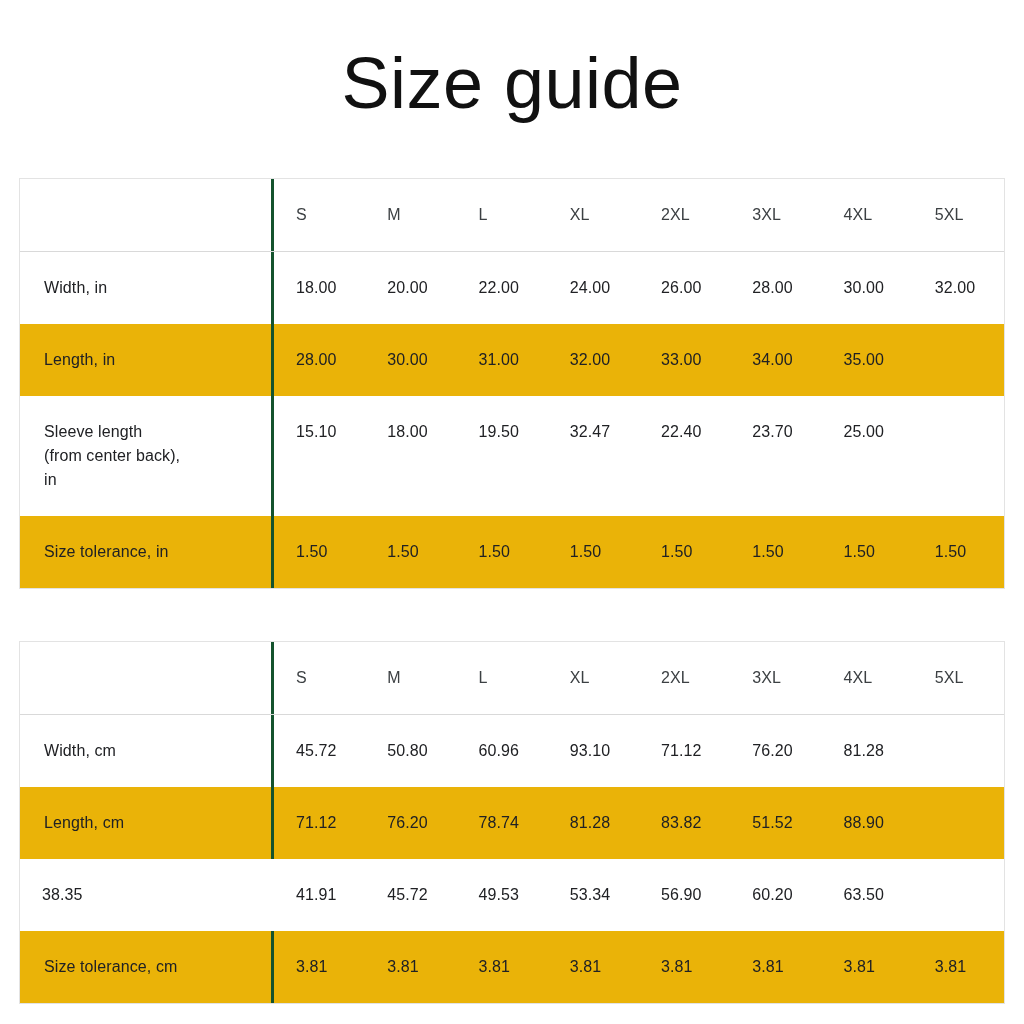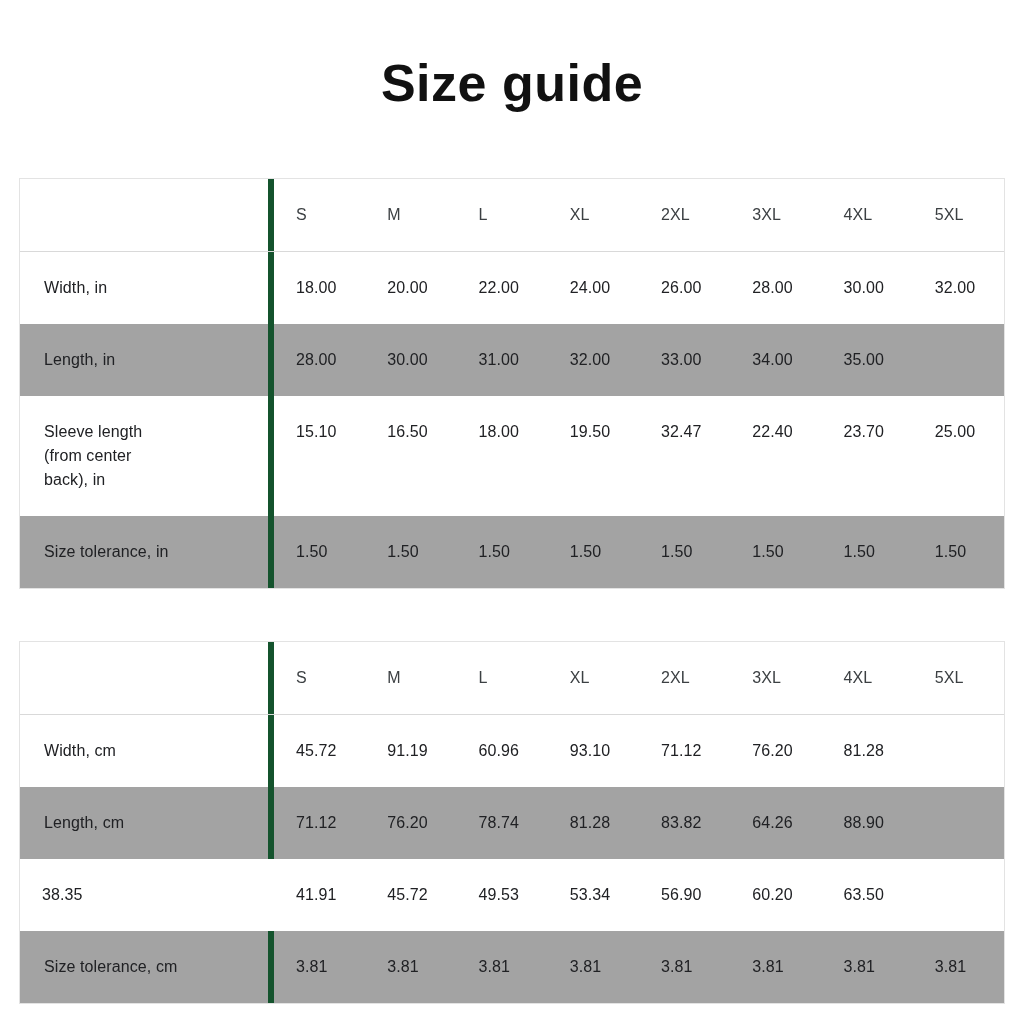--- a/index.html
+++ b/index.html
@@ -12,22 +12,22 @@
   }
   .page {
     width: 1024px;
     height: 1024px;
     background: #ffffff;
     overflow: hidden;
   }
   .page-title {
     margin: 36px 0 0 0;
     text-align: center;
-    font-size: 52px;
-    font-weight: 700;
+    font-size: 72px;
+    font-weight: 400;
     line-height: 94px;
     color: #111111;
     letter-spacing: 0.5px;
   }
   .size-table {
     margin: 48px 19px 0 19px;
     border: 1px solid #e3e3e3;
     background: #ffffff;
   }
   .size-table.second {
@@ -40,30 +40,30 @@
   .td {
     padding: 24px 6px 24px 22px;
     font-size: 16px;
     line-height: 24px;
     color: #202124;
     letter-spacing: 0.1px;
   }
   .label-col {
     padding-left: 24px;
     padding-right: 90px;
-    border-right: 6px solid #14532d;
+    border-right: 3px solid #14532d;
   }
   .thead {
     border-bottom: 1px solid #d9d9d9;
   }
   .thead .td {
     color: #3c4043;
   }
   .stripe {
-    background: #a3a3a3;
+    background: #eab308;
   }
 </style>
 </head>
 <body>
 
 <div class="page">
 
   <h1 class="page-title">Size guide</h1>
 
   <section class="size-table">
@@ -98,21 +98,20 @@
       <div class="td">31.00</div>
       <div class="td">32.00</div>
       <div class="td">33.00</div>
       <div class="td">34.00</div>
       <div class="td">35.00</div>
     </div>
 
     <div class="tr">
       <div class="td label-col">Sleeve length (from center back), in</div>
       <div class="td">15.10</div>
-      <div class="td">16.50</div>
       <div class="td">18.00</div>
       <div class="td">19.50</div>
       <div class="td">32.47</div>
       <div class="td">22.40</div>
       <div class="td">23.70</div>
       <div class="td">25.00</div>
     </div>
 
     <div class="tr stripe">
       <div class="td label-col">Size tolerance, in</div>
@@ -136,36 +135,36 @@
       <div class="td">XL</div>
       <div class="td">2XL</div>
       <div class="td">3XL</div>
       <div class="td">4XL</div>
       <div class="td">5XL</div>
     </div>
 
     <div class="tr">
       <div class="td label-col">Width, cm</div>
       <div class="td">45.72</div>
-      <div class="td">91.19</div>
+      <div class="td">50.80</div>
       <div class="td">60.96</div>
       <div class="td">93.10</div>
       <div class="td">71.12</div>
       <div class="td">76.20</div>
       <div class="td">81.28</div>
     </div>
 
     <div class="tr stripe">
       <div class="td label-col">Length, cm</div>
       <div class="td">71.12</div>
       <div class="td">76.20</div>
       <div class="td">78.74</div>
       <div class="td">81.28</div>
       <div class="td">83.82</div>
-      <div class="td">64.26</div>
+      <div class="td">51.52</div>
       <div class="td">88.90</div>
     </div>
 
     <div class="tr">
       <div class="td">38.35</div>
       <div class="td">41.91</div>
       <div class="td">45.72</div>
       <div class="td">49.53</div>
       <div class="td">53.34</div>
       <div class="td">56.90</div>

